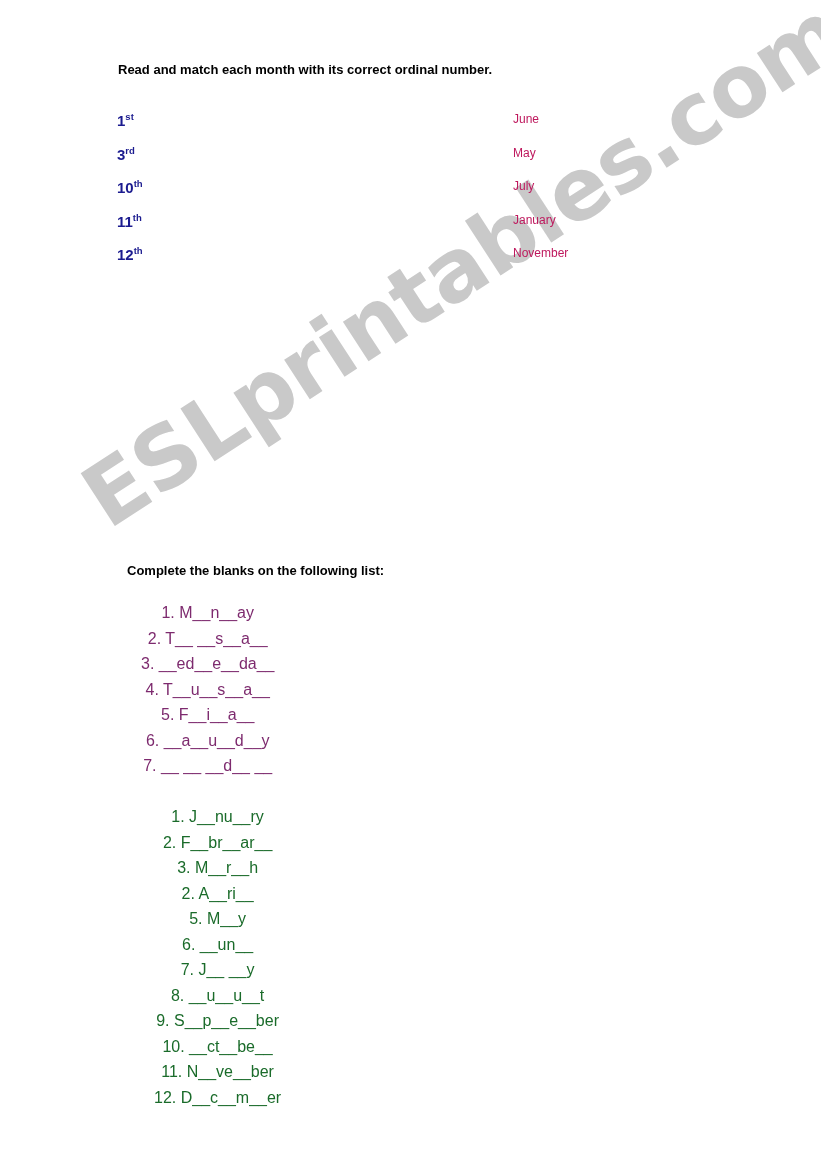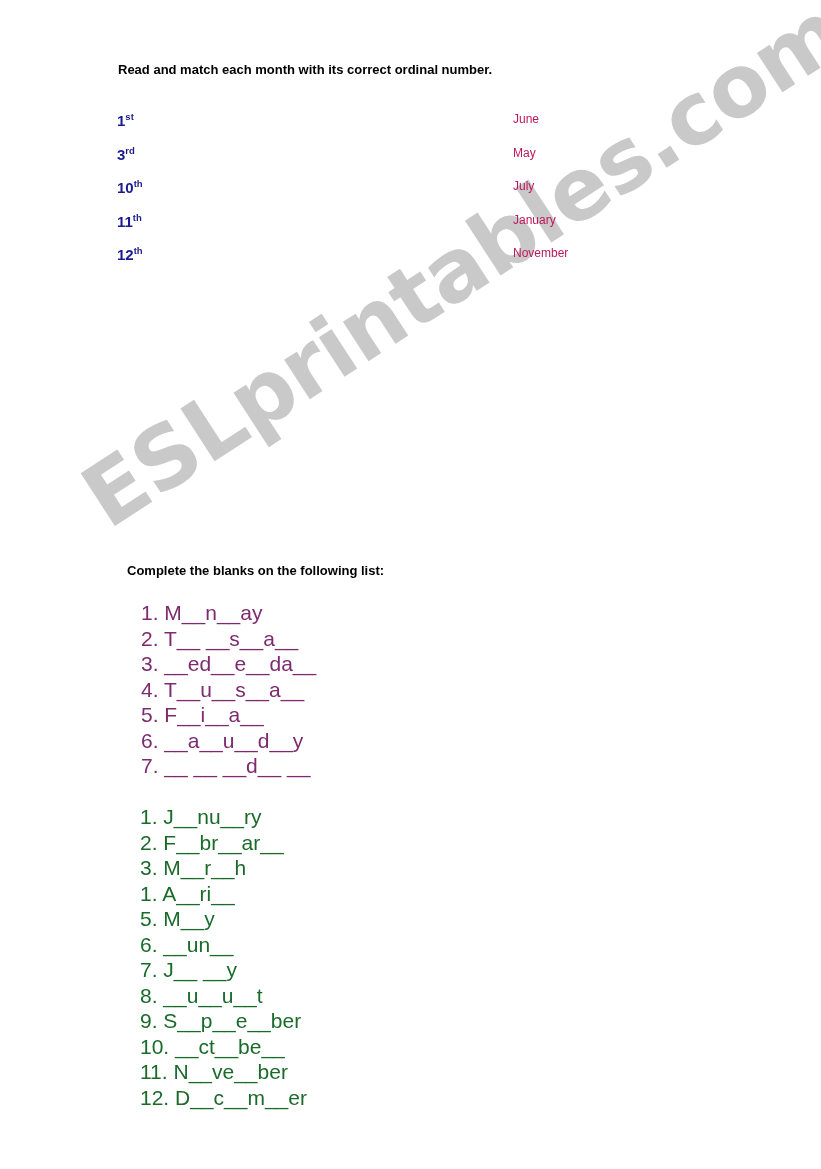--- a/index.html
+++ b/index.html
@@ -93,31 +93,32 @@
 
   
   .blank-list {
     position: absolute;
     list-style: none;
     margin: 0;
     padding: 0;
   }
   .blank-item {
     font-family: "Liberation Sans", sans-serif;
-    font-size: 21px;
+    font-size: 16px;
     line-height: 25.5px;
     white-space: pre;
+    text-align: center;
   }
   #weekday-list {
     left: 141px;
     top: 600px;
   }
   #weekday-list .blank-item { color: #7d2a6e; }
   #month-blank-list {
-    left: 140px;
+    left: 154px;
     top: 804px;
   }
   #month-blank-list .blank-item { color: #1a6b2a; }
 </style>
 </head>
 <body>
 
 <div class="page">
 
   <div class="watermark">ESLprintables.com</div>
@@ -171,21 +172,21 @@
       <div class="blank-item">4. T__u__s__a__</div>
       <div class="blank-item">5. F__i__a__</div>
       <div class="blank-item">6. __a__u__d__y</div>
       <div class="blank-item">7. __ __ __d__ __</div>
     </div>
 
     <div class="blank-list" id="month-blank-list">
       <div class="blank-item">1. J__nu__ry</div>
       <div class="blank-item">2. F__br__ar__</div>
       <div class="blank-item">3. M__r__h</div>
-      <div class="blank-item">1. A__ri__</div>
+      <div class="blank-item">2. A__ri__</div>
       <div class="blank-item">5. M__y</div>
       <div class="blank-item">6. __un__</div>
       <div class="blank-item">7. J__ __y</div>
       <div class="blank-item">8. __u__u__t</div>
       <div class="blank-item">9. S__p__e__ber</div>
       <div class="blank-item">10. __ct__be__</div>
       <div class="blank-item">11. N__ve__ber</div>
       <div class="blank-item">12. D__c__m__er</div>
     </div>
 

